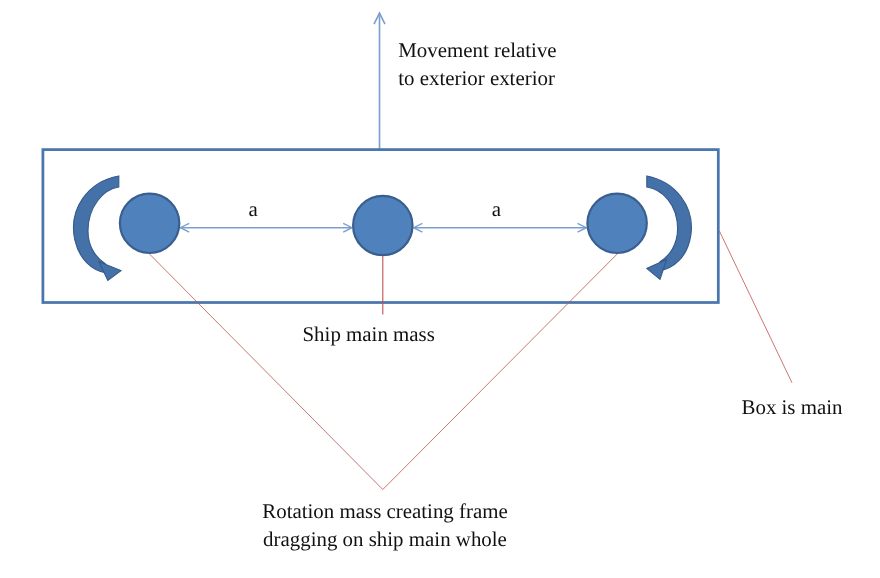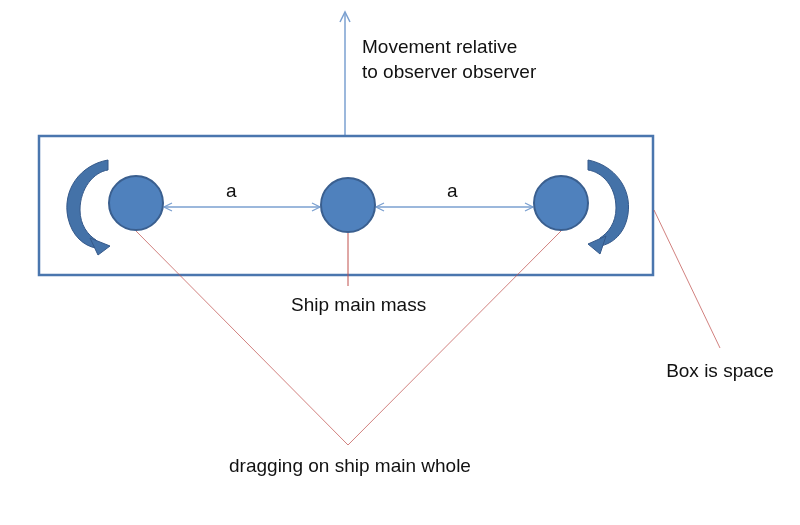--- a/index.html
+++ b/index.html
@@ -1,20 +1,20 @@
 <!DOCTYPE html>
 <html><head>
 <meta charset="utf-8">
 <style>
   html, body { margin: 0; padding: 0; background: #ffffff; }
   body { width: 800px; height: 525px; position: relative; overflow: hidden;
          font-family: "Liberation Sans", "DejaVu Sans", sans-serif; }
   svg { position: absolute; left: 0; top: 0; }
   .lbl { position: absolute; color: #111; font-size: 19px; line-height: 25px;
-         font-family: Liberation Sans, sans-serif; }
+         font-family: Liberation Serif, serif; }
   .center { text-align: center; }
 </style>
 </head>
 <body>
 
 <svg width="800" height="525" viewBox="0 0 800 525">
 
   <g>
     <line x1="345" y1="136" x2="345" y2="12" stroke="#7ba0d0" stroke-width="1.5"></line>
     <polyline points="340,22 345,12 350,22" fill="none" stroke="#7ba0d0" stroke-width="1.5"></polyline>
@@ -48,27 +48,28 @@
   </g>
 
   <g>
     <path d="M588,160 C614,165 632,188 628,214 C625,234 612,244 600,246 L600,238 C608,233 616,223 616,208 C616,186 602,172 588,170 Z" fill="#4472a8" stroke="#35598a" stroke-width="1"></path>
     <path d="M606,236 L588,244 L600,254 Z" fill="#4472a8" stroke="#35598a" stroke-width="1"></path>
   </g>
 </svg>
 
 <div class="lbl" style="left:362px; top:34px;">
   <div>Movement relative</div>
-  <div>to observer observer</div>
+  <div>to exterior exterior</div>
 </div>
 
 <div class="lbl" style="left:226px; top:178px;">a</div>
 <div class="lbl" style="left:447px; top:178px;">a</div>
 
-<div class="lbl" style="left:291px; top:292px;">Ship main mass</div>
+<div class="lbl" style="left:275px; top:292px;">Ship main mass</div>
 
 <div class="lbl center" style="left:650px; top:358px; width:140px;">
-  <div>Box is space</div>
+  <div>Box is main</div>
 </div>
 
 <div class="lbl center" style="left:170px; top:453px; width:360px;">
+  <div>Rotation mass creating frame</div>
   <div>dragging on ship main whole</div>
 </div>
 
 </body></html>

